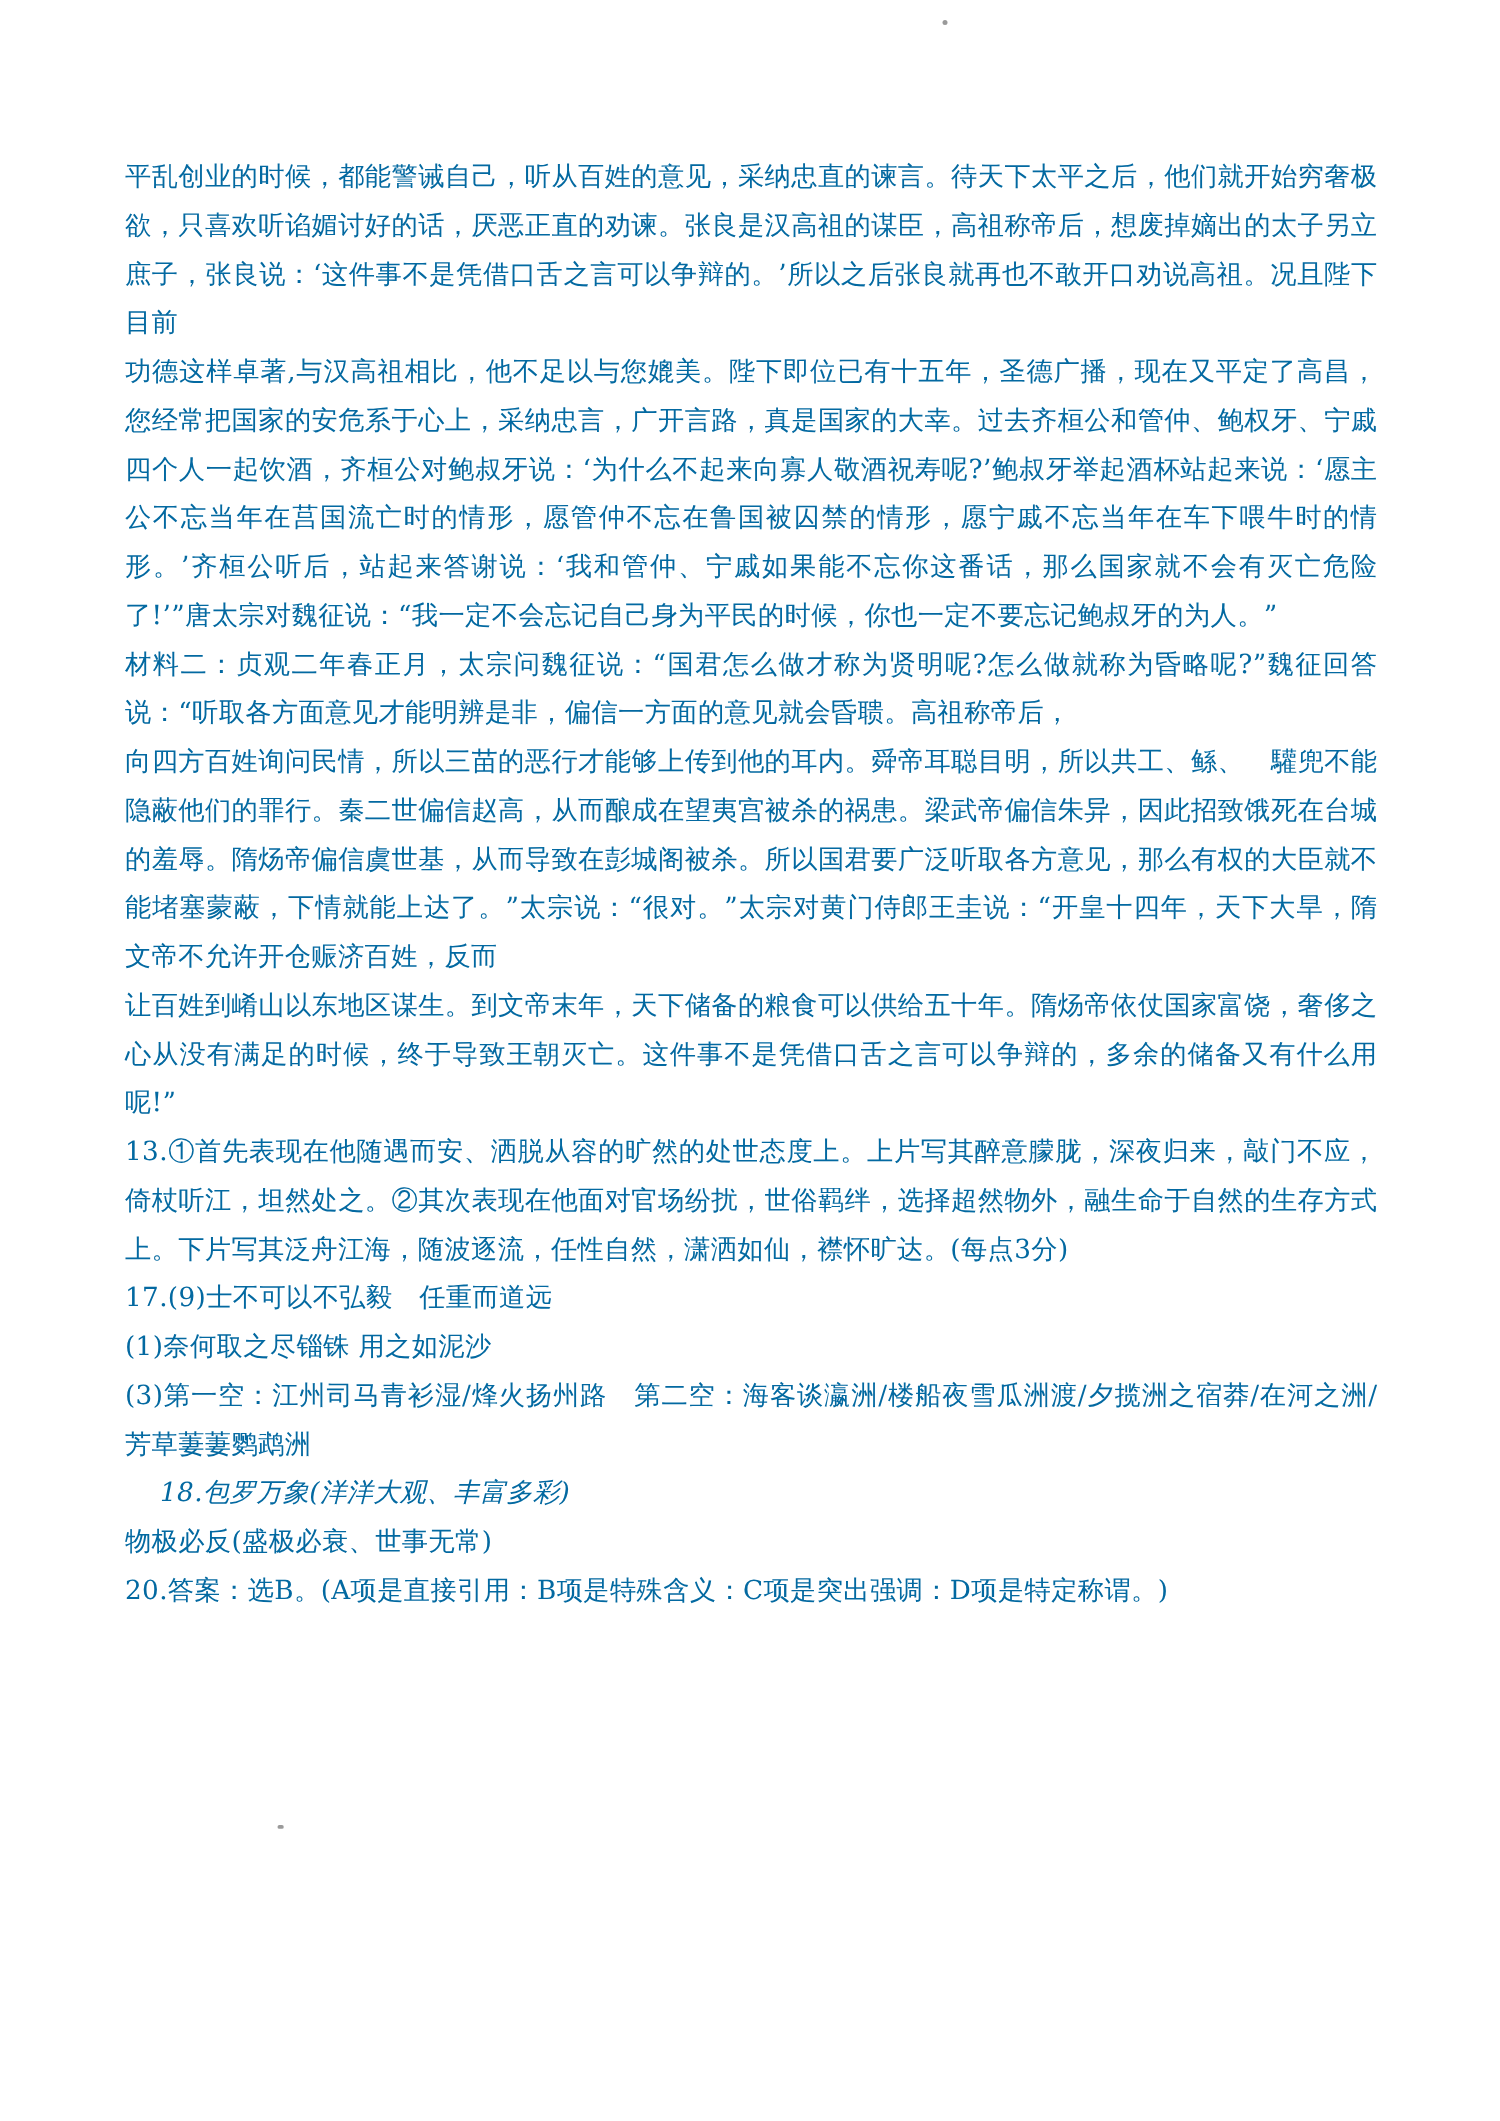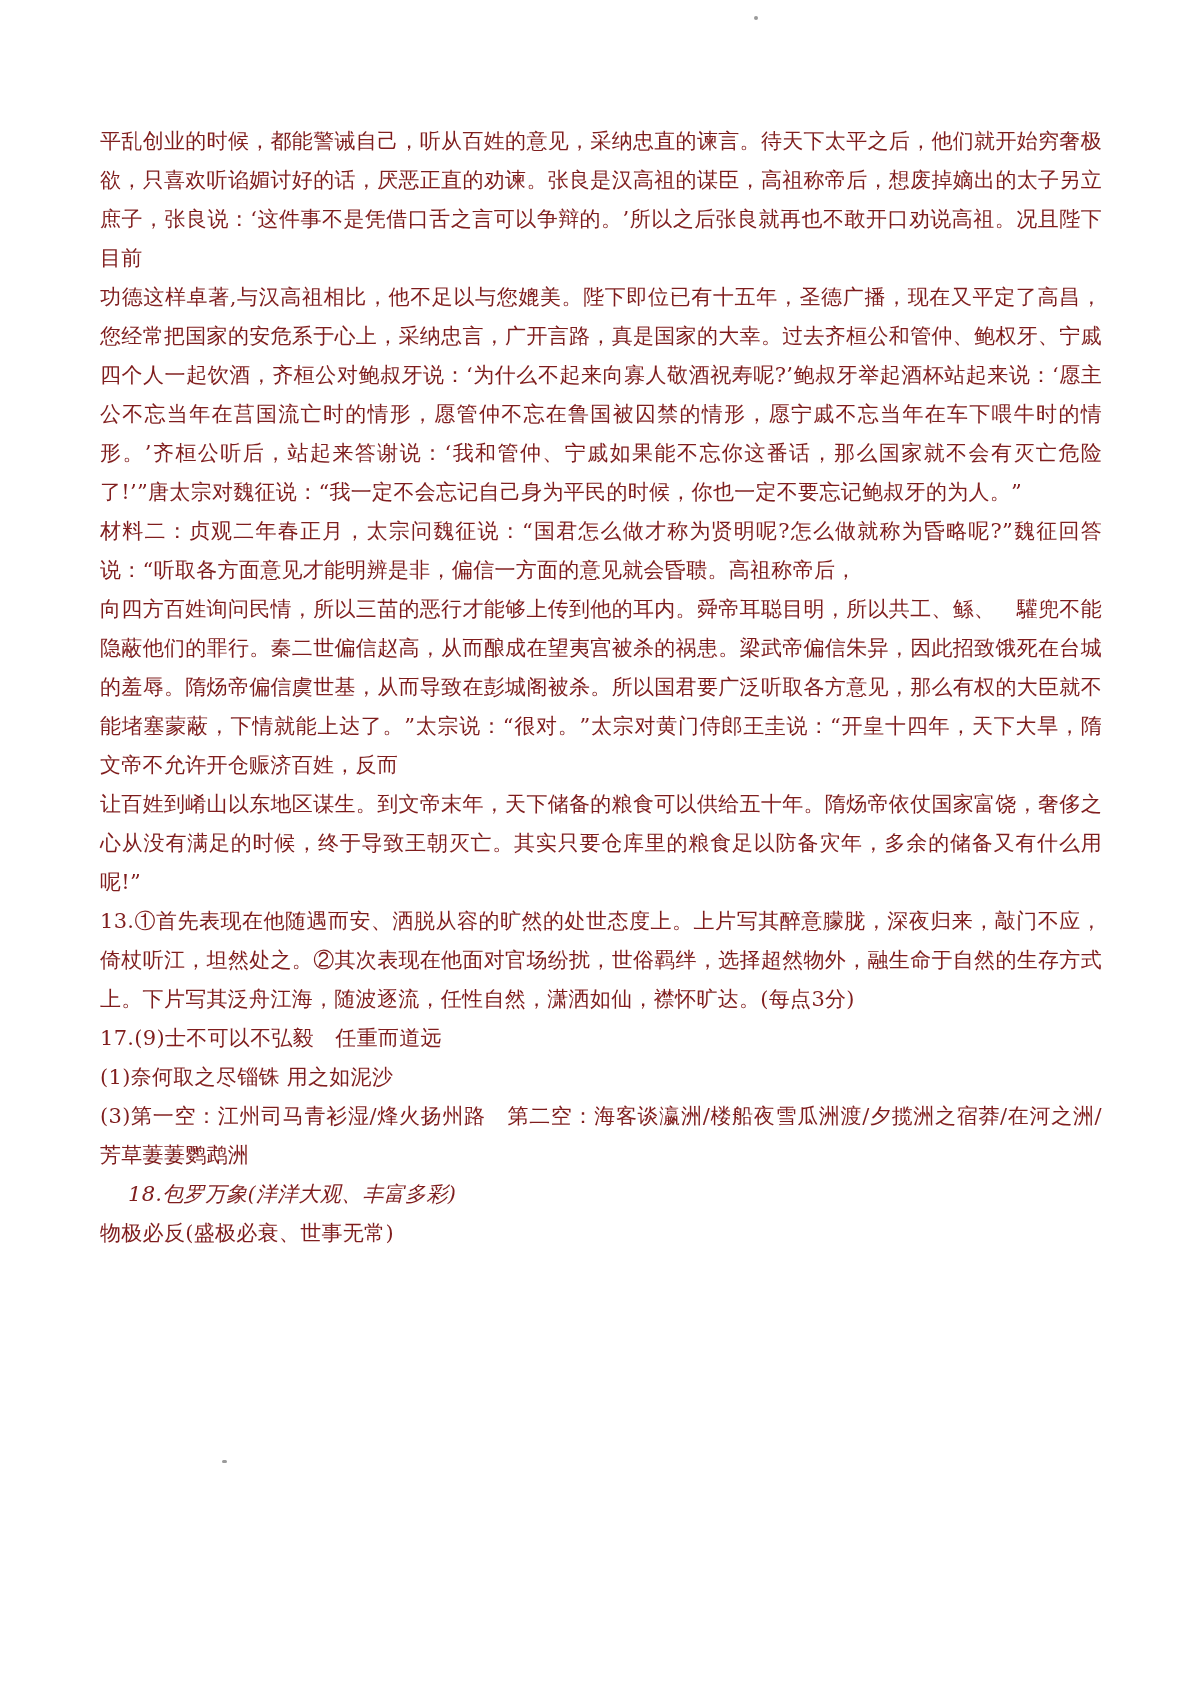--- a/index.html
+++ b/index.html
@@ -13,21 +13,21 @@
     height: 1697px;
     background: #ffffff;
     overflow: hidden;
     font-family: "DejaVu Serif", "Liberation Serif", serif;
   }
   .content {
     position: absolute;
     left: 100px;
     top: 122px;
     width: 1002px;
-    color: #7f1d1d;
+    color: #0369a1;
     font-size: 21px;
     line-height: 39px;
     text-align: justify;
     text-justify: inter-ideograph;
     letter-spacing: 0.3px;
   }
   .content p {
     margin: 0;
     padding: 0;
   }
@@ -50,24 +50,25 @@
 
 <div class="page">
 
   <span class="speck speck-top"></span>
 
   <div class="content">
     <p>平乱创业的时候，都能警诫自己，听从百姓的意见，采纳忠直的谏言。待天下太平之后，他们就开始穷奢极欲，只喜欢听谄媚讨好的话，厌恶正直的劝谏。张良是汉高祖的谋臣，高祖称帝后，想废掉嫡出的太子另立庶子，张良说：‘这件事不是凭借口舌之言可以争辩的。’所以之后张良就再也不敢开口劝说高祖。况且陛下目前</p>
     <p>功德这样卓著,与汉高祖相比，他不足以与您媲美。陛下即位已有十五年，圣德广播，现在又平定了高昌，您经常把国家的安危系于心上，采纳忠言，广开言路，真是国家的大幸。过去齐桓公和管仲、鲍权牙、宁戚四个人一起饮酒，齐桓公对鲍叔牙说：‘为什么不起来向寡人敬酒祝寿呢?’鲍叔牙举起酒杯站起来说：‘愿主公不忘当年在莒国流亡时的情形，愿管仲不忘在鲁国被囚禁的情形，愿宁戚不忘当年在车下喂牛时的情形。’齐桓公听后，站起来答谢说：‘我和管仲、宁戚如果能不忘你这番话，那么国家就不会有灭亡危险了!’”唐太宗对魏征说：“我一定不会忘记自己身为平民的时候，你也一定不要忘记鲍叔牙的为人。”</p>
     <p>材料二：贞观二年春正月，太宗问魏征说：“国君怎么做才称为贤明呢?怎么做就称为昏略呢?”魏征回答说：“听取各方面意见才能明辨是非，偏信一方面的意见就会昏聩。高祖称帝后，</p>
     <p>向四方百姓询问民情，所以三苗的恶行才能够上传到他的耳内。舜帝耳聪目明，所以共工、鲧、　驩兜不能隐蔽他们的罪行。秦二世偏信赵高，从而酿成在望夷宫被杀的祸患。梁武帝偏信朱异，因此招致饿死在台城的羞辱。隋炀帝偏信虞世基，从而导致在彭城阁被杀。所以国君要广泛听取各方意见，那么有权的大臣就不能堵塞蒙蔽，下情就能上达了。”太宗说：“很对。”太宗对黄门侍郎王圭说：“开皇十四年，天下大旱，隋文帝不允许开仓赈济百姓，反而</p>
-    <p>让百姓到崤山以东地区谋生。到文帝末年，天下储备的粮食可以供给五十年。隋炀帝依仗国家富饶，奢侈之心从没有满足的时候，终于导致王朝灭亡。其实只要仓库里的粮食足以防备灾年，多余的储备又有什么用呢!”</p>
+    <p>让百姓到崤山以东地区谋生。到文帝末年，天下储备的粮食可以供给五十年。隋炀帝依仗国家富饶，奢侈之心从没有满足的时候，终于导致王朝灭亡。这件事不是凭借口舌之言可以争辩的，多余的储备又有什么用呢!”</p>
     <p>13.①首先表现在他随遇而安、洒脱从容的旷然的处世态度上。上片写其醉意朦胧，深夜归来，敲门不应，倚杖听江，坦然处之。②其次表现在他面对官场纷扰，世俗羁绊，选择超然物外，融生命于自然的生存方式上。下片写其泛舟江海，随波逐流，任性自然，潇洒如仙，襟怀旷达。(每点3分)</p>
     <p>17.(9)士不可以不弘毅　任重而道远</p>
     <p>(1)奈何取之尽锱铢 用之如泥沙</p>
     <p>(3)第一空：江州司马青衫湿/烽火扬州路　第二空：海客谈瀛洲/楼船夜雪瓜洲渡/夕揽洲之宿莽/在河之洲/芳草萋萋鹦鹉洲</p>
     <p class="indent-sm">18.包罗万象(洋洋大观、丰富多彩)</p>
     <p>物极必反(盛极必衰、世事无常)</p>
+    <p>20.答案：选B。(A项是直接引用：B项是特殊含义：C项是突出强调：D项是特定称谓。)</p>
   </div>
 
   <span class="speck speck-bottom"></span>
 
 </div>
 
 </body></html>

